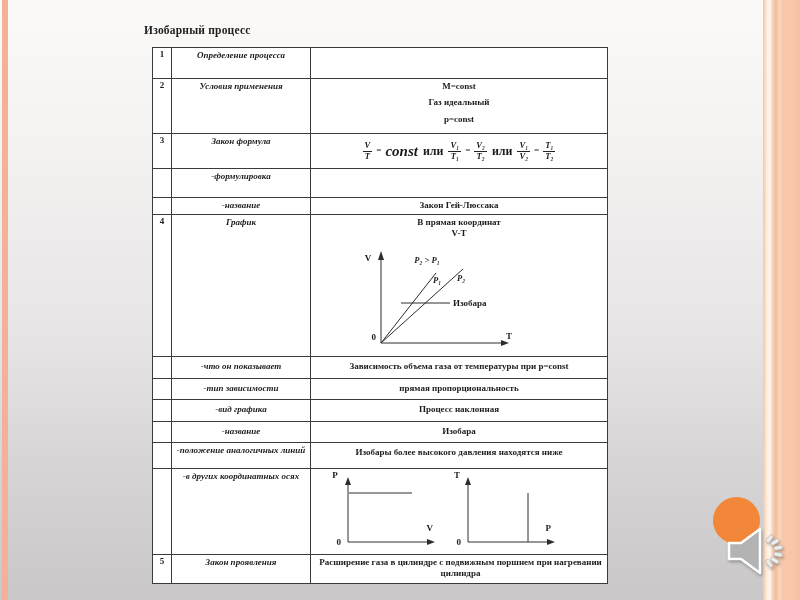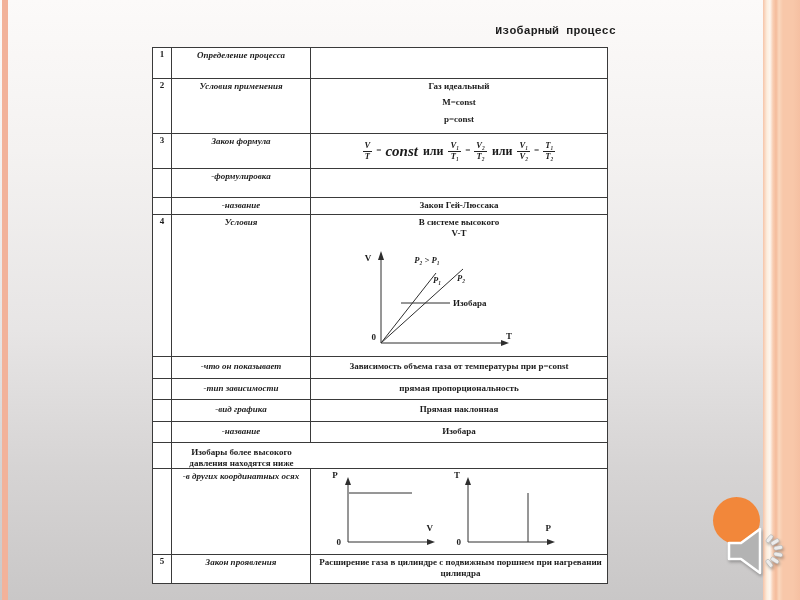--- a/index.html
+++ b/index.html
@@ -12,24 +12,23 @@
     position:absolute;left:2px;top:0;width:6px;height:600px;
     background:#f2b29a;
   }
   .right-band{
     position:absolute;right:0;top:0;width:37px;height:600px;
     background:linear-gradient(90deg,
       #f6c4a8 0px,#fdeede 4px,#fdf6ef 7px,#f8cdb2 10px,#f4bb9b 13px,
       #fad7bd 16px,#f8c7a9 20px,#f8c7a9 30px,#f5c0a2 37px);
   }
   .slide-title{
-    position:absolute;left:160px;top:24px;width:456px;
-    text-align:right;font-size:11.5px;font-weight:bold;color:#1d1d1d;
+    position:absolute;left:144px;top:24px;width:456px;
+    text-align:left;font-size:11.5px;font-weight:bold;color:#1d1d1d;
     letter-spacing:.2px;
-    font-family:Liberation Mono, monospace;
   }
   .ptable{
     position:absolute;left:152px;top:47px;width:456px;
     border:1px solid #3a3a3a;background:#fff;box-sizing:border-box;
   }
   .tr{display:grid;grid-template-columns:19px 139px 1fr;border-bottom:1px solid #3a3a3a;box-sizing:border-box;}
   .tr:last-child{border-bottom:none;}
   .td{box-sizing:border-box;padding:2px 3px;font-size:9px;font-weight:bold;
       color:#1c1c1c;line-height:1.25;text-align:center;overflow:hidden;}
   .td.numc{border-right:1px solid #3a3a3a;padding-top:1px;}
@@ -78,22 +77,22 @@
 
   <div class="tr h31">
     <div class="td numc">1</div>
     <div class="td labelc">Определение процесса</div>
   </div>
 
   <div class="tr h55">
     <div class="td numc">2</div>
     <div class="td labelc">Условия применения</div>
     <div class="td">
+      <span class="gasline">M=const</span>
       <span class="gasline">Газ идеальный</span>
-      <span class="gasline">M=const</span>
       <span class="gasline">p=const</span>
     </div>
   </div>
 
   <div class="tr h35">
     <div class="td numc">3</div>
     <div class="td labelc">Закон формула</div>
     <div class="td">
       <div class="formula">
         <span class="frac">
@@ -132,23 +131,23 @@
   </div>
 
   <div class="tr h17">
     <div class="td numc"></div>
     <div class="td labelc">-название</div>
     <div class="td">Закон Гей-Люссака</div>
   </div>
 
   <div class="tr h142">
     <div class="td numc">4</div>
-    <div class="td labelc">Условия</div>
+    <div class="td labelc">График</div>
     <div class="td graph-cell">
-      <span>В системе высокого</span><br>
+      <span>В прямая координат</span><br>
       <span>V-T</span>
       <svg class="vt-svg" width="170" height="104" viewBox="0 0 170 104">
         <line x1="31" y1="100" x2="31" y2="13"></line>
         <polygon class="ah" points="31,8 28,17 34,17"></polygon>
         <line x1="31" y1="100" x2="153" y2="100"></line>
         <polygon class="ah" points="159,100 151,97 151,103"></polygon>
         <line x1="31" y1="100" x2="86" y2="30"></line>
         <line x1="31" y1="100" x2="113" y2="26"></line>
         <line x1="51" y1="60" x2="100" y2="60"></line>
         <text x="18" y="18" text-anchor="middle">V</text>
@@ -170,31 +169,32 @@
 
   <div class="tr h21">
     <div class="td numc"></div>
     <div class="td labelc pad-v">-тип зависимости</div>
     <div class="td pad-v">прямая пропорциональность</div>
   </div>
 
   <div class="tr h22">
     <div class="td numc"></div>
     <div class="td labelc pad-v">-вид графика</div>
-    <div class="td pad-v">Прямая наклонная</div>
+    <div class="td pad-v">Процесс наклонная</div>
   </div>
 
   <div class="tr h21">
     <div class="td numc"></div>
     <div class="td labelc pad-v">-название</div>
     <div class="td pad-v">Изобара</div>
   </div>
 
   <div class="tr h26">
     <div class="td numc"></div>
+    <div class="td labelc">-положение аналогичных линий</div>
     <div class="td pad-v">Изобары более высокого давления находятся ниже</div>
   </div>
 
   <div class="tr h86">
     <div class="td numc"></div>
     <div class="td labelc">-в других координатных осях</div>
     <div class="td coord-cell">
       <svg class="mini-svg g1" width="120" height="80" viewBox="0 0 120 80">
         <line x1="25" y1="73" x2="25" y2="13"></line>
         <polygon class="ah" points="25,8 22,16 28,16"></polygon>

